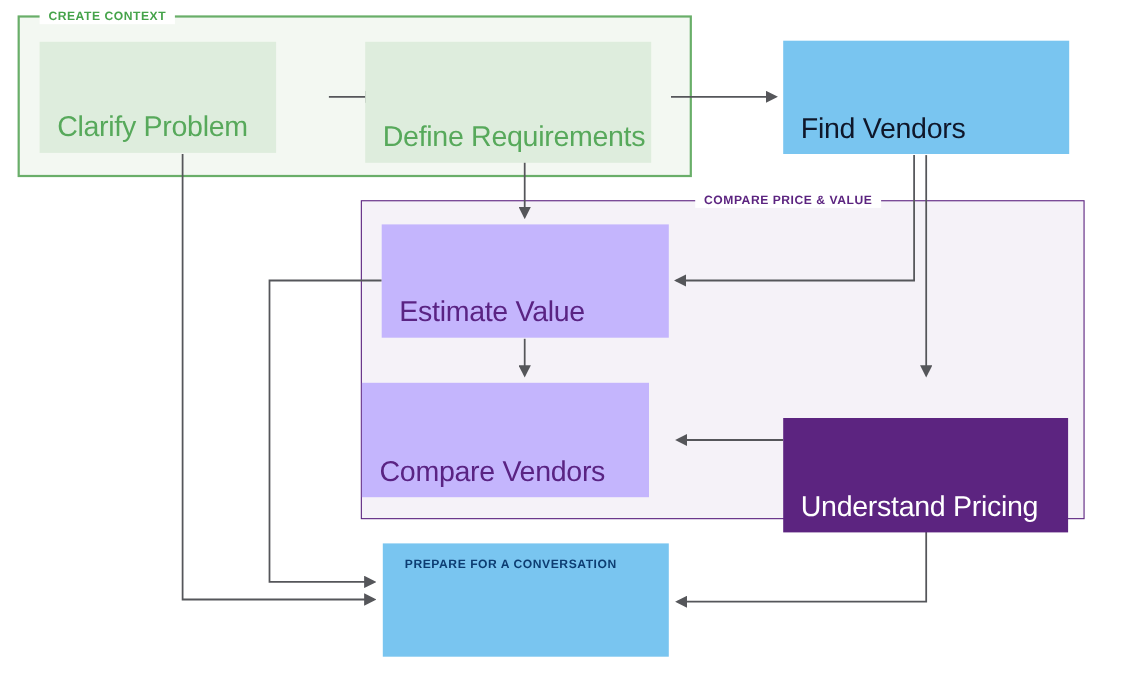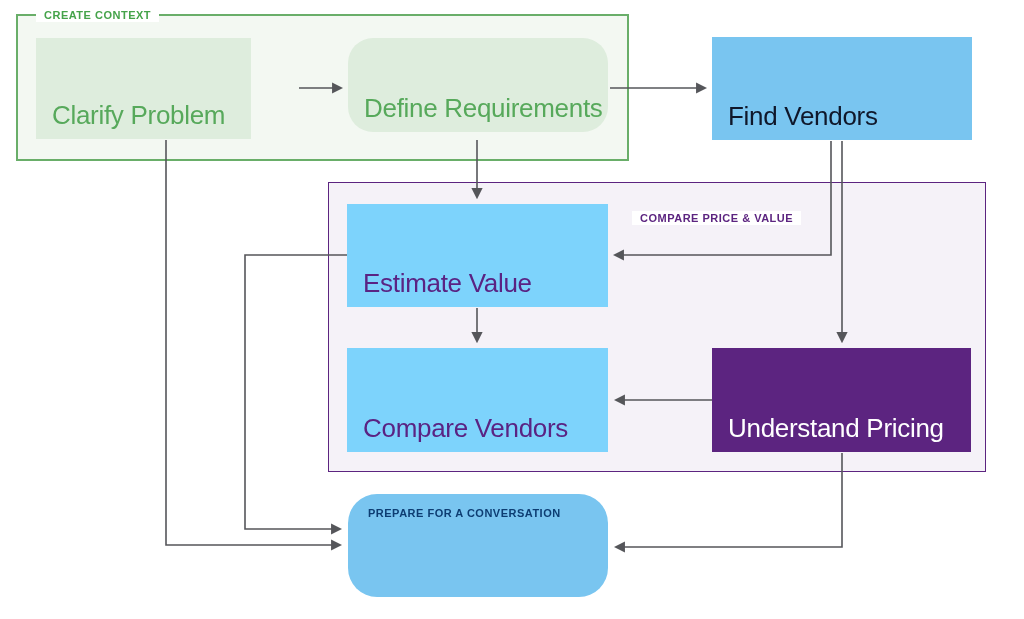--- a/index.html
+++ b/index.html
@@ -41,42 +41,42 @@
     z-index: 3;
     font-size: 11px;
     font-weight: 700;
     letter-spacing: 0.5px;
     line-height: 14px;
     background: #ffffff;
     padding: 0 8px;
     white-space: nowrap;
   }
   .green-label { color: #45A34A; }
-  .purple-label { color: #5C2480; margin-top: 36px; }
+  .purple-label { color: #5C2480; }
   .node {
     position: absolute;
     z-index: 2;
     box-sizing: border-box;
   }
   .node .node-label {
     position: absolute;
     left: 16px;
     bottom: 10px;
     font-size: 26px;
     letter-spacing: -0.3px;
     line-height: 1.05;
     white-space: nowrap;
   }
   .node-green  { background: #DEEDDD; }
   .node-green .node-label { color: #57A95B; }
   .node-blue   { background: #79C5F0; }
   .node-blue .node-label { color: #0f172a; }
-  .node-lavender { background: #7dd3fc; }
+  .node-lavender { background: #c4b5fd; }
   .node-lavender .node-label { color: #5A2383; }
-  .node-darkpurple { background: #5C2480; }
+  .node-darkpurple { background: #5C2480; margin-top: 32px; }
   .node-darkpurple .node-label { color: #FFFFFF; }
   .node-kicker {
     position: absolute;
     left: 20px;
     top: 13px;
     font-size: 11px;
     font-weight: 700;
     letter-spacing: 0.5px;
     color: #0D3D72;
     white-space: nowrap;
@@ -108,37 +108,37 @@
       <polyline points="712,400 616,400" marker-end="url(#arrowhead)"></polyline>
       <polyline points="347,255 245,255 245,529 340,529" marker-end="url(#arrowhead)"></polyline>
       <polyline points="166,140 166,545 340,545" marker-end="url(#arrowhead)"></polyline>
       <polyline points="842,453 842,547 616,547" marker-end="url(#arrowhead)"></polyline>
     </svg>
 
   <div class="node node-green" style="left:36px; top:38px; width:215px; height:101px;">
     <span class="node-label">Clarify Problem</span>
   </div>
 
-  <div class="node node-green" style="left:348px; top:38px; width:260px; height:94px;border-radius:25px;">
+  <div class="node node-green" style="left:332px; top:38px; width:260px; height:110px;">
     <span class="node-label">Define Requirements</span>
   </div>
 
   <div class="node node-blue" style="left:712px; top:37px; width:260px; height:103px;">
     <span class="node-label">Find Vendors</span>
   </div>
 
   <div class="node node-lavender" style="left:347px; top:204px; width:261px; height:103px;">
     <span class="node-label">Estimate Value</span>
   </div>
 
-  <div class="node node-lavender" style="left:347px; top:348px; width:261px; height:104px;">
+  <div class="node node-lavender" style="left:329px; top:348px; width:261px; height:104px;">
     <span class="node-label">Compare Vendors</span>
   </div>
 
   <div class="node node-darkpurple" style="left:712px; top:348px; width:259px; height:104px;">
     <span class="node-label">Understand Pricing</span>
   </div>
 
-  <div class="node node-blue" style="left:348px; top:494px; width:260px; height:103px;border-radius:29px;">
+  <div class="node node-blue" style="left:348px; top:494px; width:260px; height:103px;">
     <span class="node-kicker">PREPARE FOR A CONVERSATION</span>
   </div>
 
 </div>
 
 </body></html>

